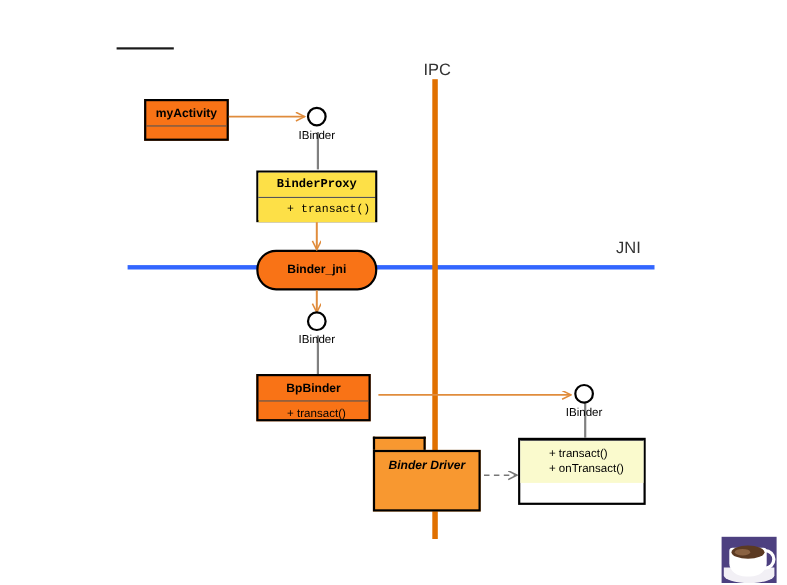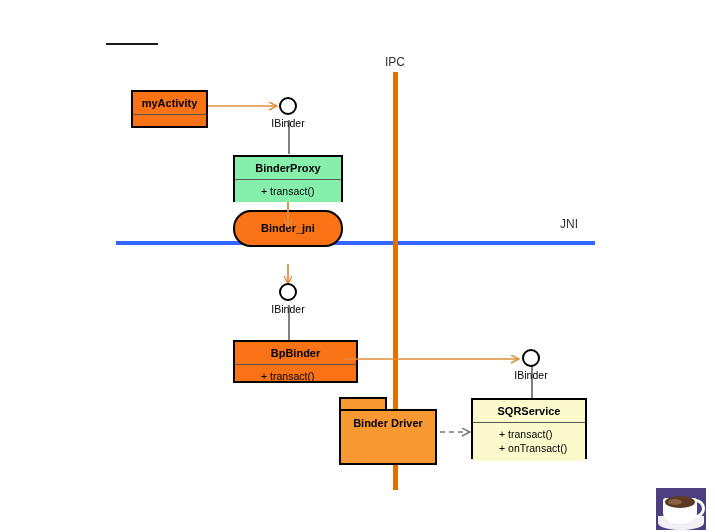--- a/index.html
+++ b/index.html
@@ -43,21 +43,21 @@
     box-sizing: border-box;
     font-size: 10.5px;
     color: #000000;
     padding: 4px 6px 4px 8px;
     line-height: 14px;
     white-space: nowrap;
   }
   .uml-attrs div { white-space: nowrap; margin-left: 18px; }
 
   
-  .fill-cyan   { background: #86efac; }
+  .fill-cyan   { background: #fde047; font-family: Liberation Mono, monospace; }
   .fill-cream  { background: #fafacd; }
   .fill-white  { background: #f97316; }
 
   
   .lollipop {
     position: absolute;
     z-index: 8;
   }
   .lollipop .ball {
     position: absolute;
@@ -103,41 +103,42 @@
   .title-rule {
     position: absolute;
     background: #1a1a1a;
     height: 2px;
     z-index: 2;
   }
 
   
   .free-label {
     position: absolute;
-    font-size: 12px;
+    font-size: 15px;
     color: #333333;
     white-space: nowrap;
     z-index: 9;
   }
 
   
   .arrow-layer {
     position: absolute;
     left: 0;
     top: 0;
     width: 715px;
     height: 532px;
     z-index: 7;
     pointer-events: none;
   }
 
   
   .pkg {
     position: absolute;
     z-index: 6;
+    font-style: italic;
   }
   .pkg .tab {
     position: absolute;
     left: 0;
     top: 0;
     width: 48px;
     height: 12px;
     box-sizing: border-box;
     border: 2px solid #000000;
     border-bottom: none;
@@ -264,34 +265,33 @@
   </div>
 
   <div class="uml-box" style="left:233px; top:155px; width:110px; height:47px;">
     <div class="uml-title fill-cyan">BinderProxy</div>
     <div class="uml-sep"></div>
     <div class="uml-attrs fill-cyan">
       <div>+ transact()</div>
     </div>
   </div>
 
-  <div class="uml-box fill-white" style="left:233px; top:210px; width:110px; height:37px;border-radius:18px;">
+  <div class="uml-box fill-white" style="left:233px; top:227px; width:110px; height:37px;border-radius:18px;">
     <div class="uml-title" style="padding-top:9px;">Binder_jni</div>
   </div>
 
-  <div class="uml-box fill-white" style="left:233px; top:340px; width:125px; height:43px;">
+  <div class="uml-box fill-white" style="left:233px; top:340px; width:104px; height:43px;">
     <div class="uml-title">BpBinder</div>
     <div class="uml-sep"></div>
     <div class="uml-attrs">
       <div>+ transact()</div>
     </div>
   </div>
 
   <div class="uml-box" style="left:471px; top:398px; width:116px; height:61px;">
-    <div class="uml-title fill-cream">SQRService</div>
     <div class="uml-sep"></div>
     <div class="uml-attrs fill-cream" style="height:38px;">
       <div>+ transact()</div>
       <div>+ onTransact()</div>
     </div>
   </div>
 
   <div class="pkg" style="left:339px; top:397px; width:98px; height:68px;">
     <div class="tab"></div>
     <div class="body"></div>

